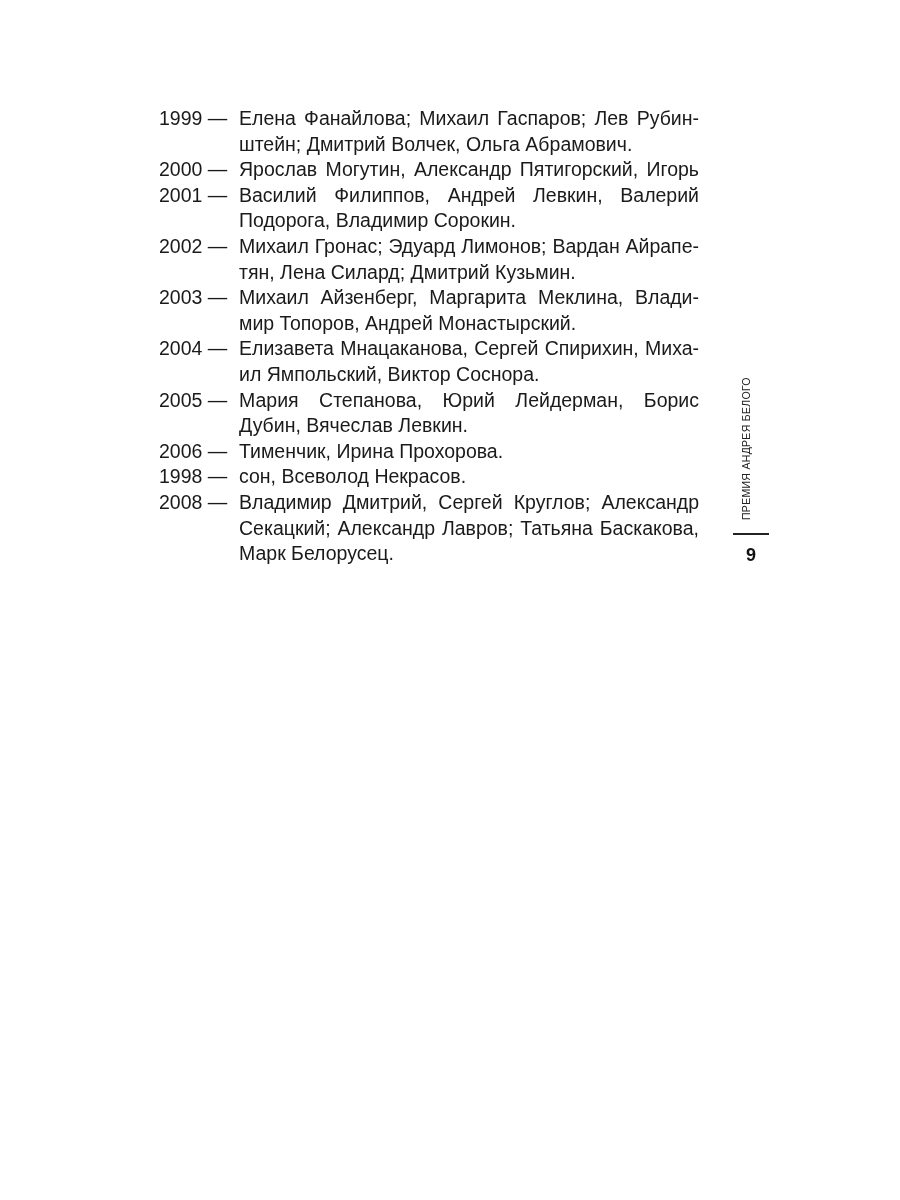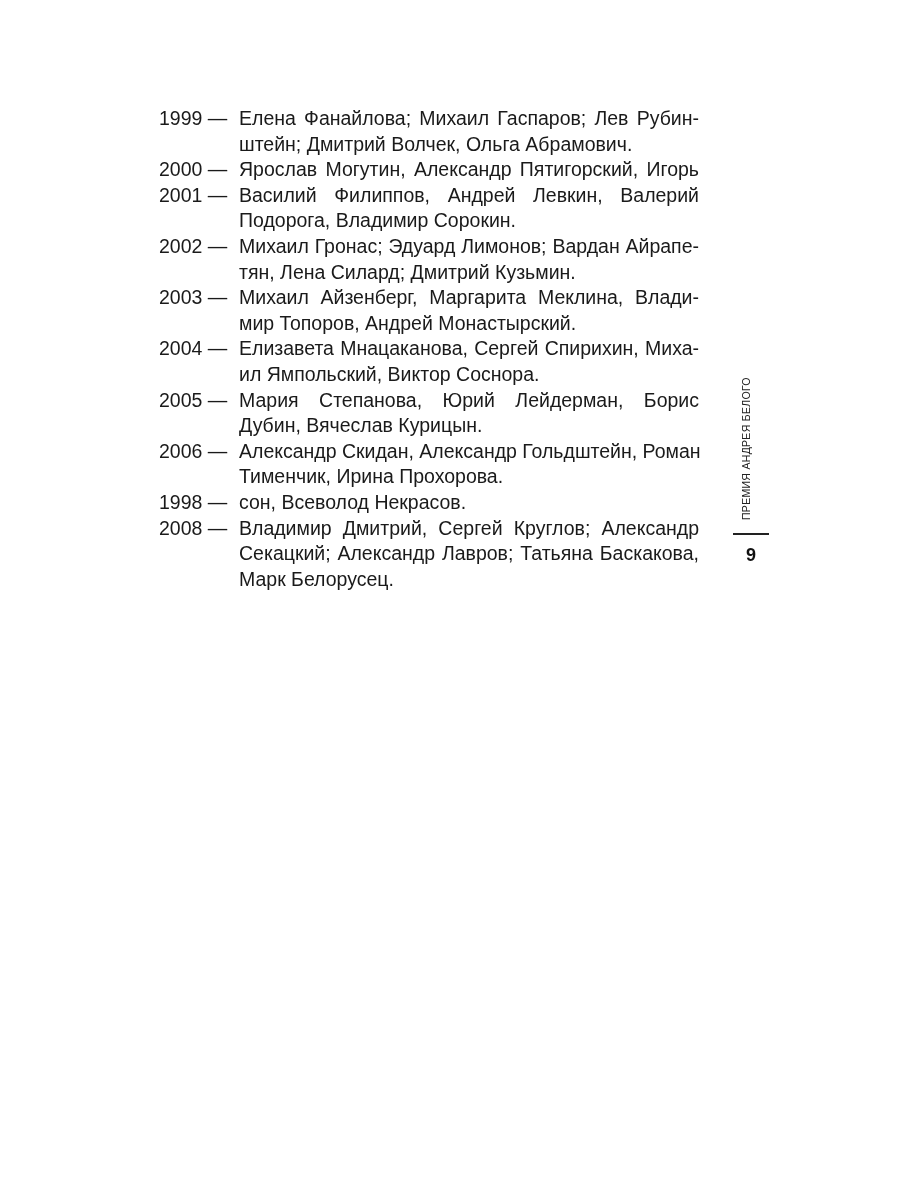--- a/index.html
+++ b/index.html
@@ -60,27 +60,26 @@
     <span class="year">2004 —</span>
     <span class="text">
       <span class="line">Елизавета Мнацаканова, Сергей Спирихин, Миха-</span>
       <span class="line last">ил Ямпольский, Виктор Соснора.</span>
     </span>
   </div>
   <div class="entry">
     <span class="year">2005 —</span>
     <span class="text">
       <span class="line">Мария Степанова, Юрий Лейдерман, Борис</span>
-      <span class="line last">Дубин, Вячеслав Курицын.</span>
+      <span class="line last">Дубин, Вячеслав Левкин.</span>
     </span>
   </div>
   <div class="entry">
     <span class="year">2006 —</span>
     <span class="text">
-      <span class="line">Александр Скидан, Александр Гольдштейн, Роман</span>
       <span class="line last">Тименчик, Ирина Прохорова.</span>
     </span>
   </div>
   <div class="entry">
     <span class="year">1998 —</span>
     <span class="text">
       <span class="line last">сон, Всеволод Некрасов.</span>
     </span>
   </div>
   <div class="entry">

